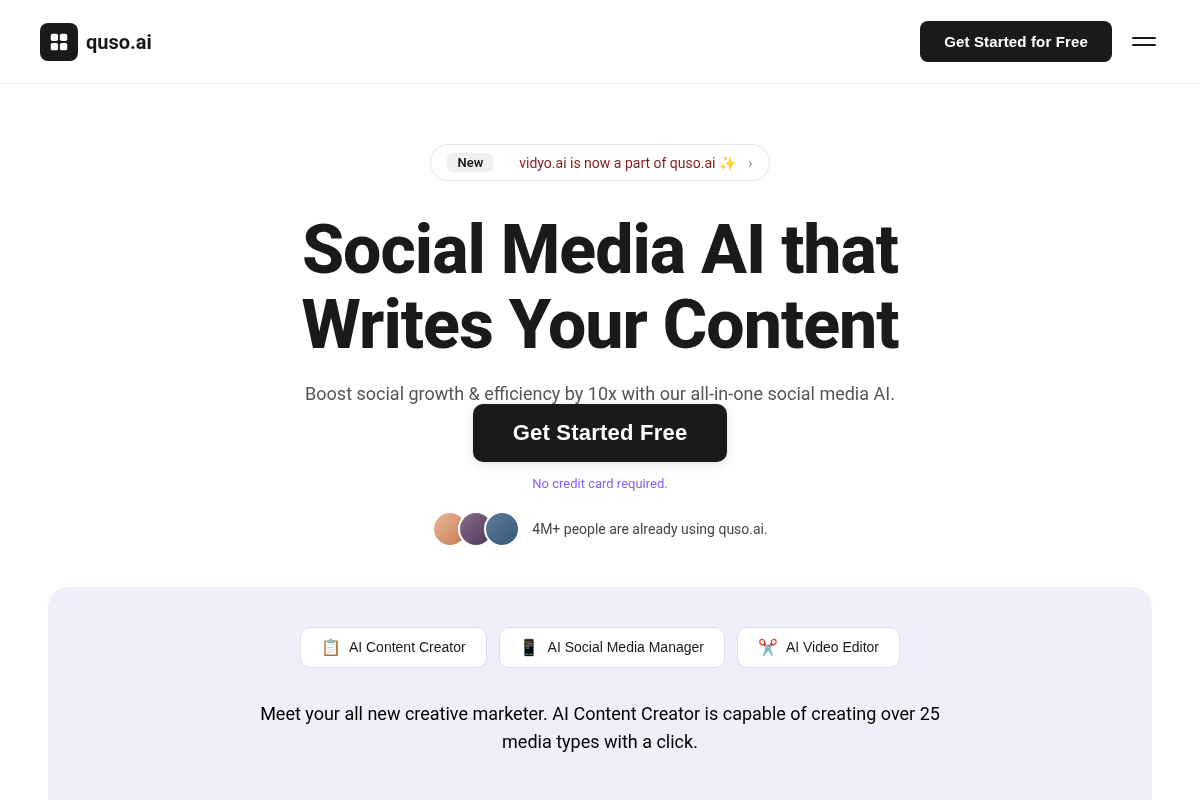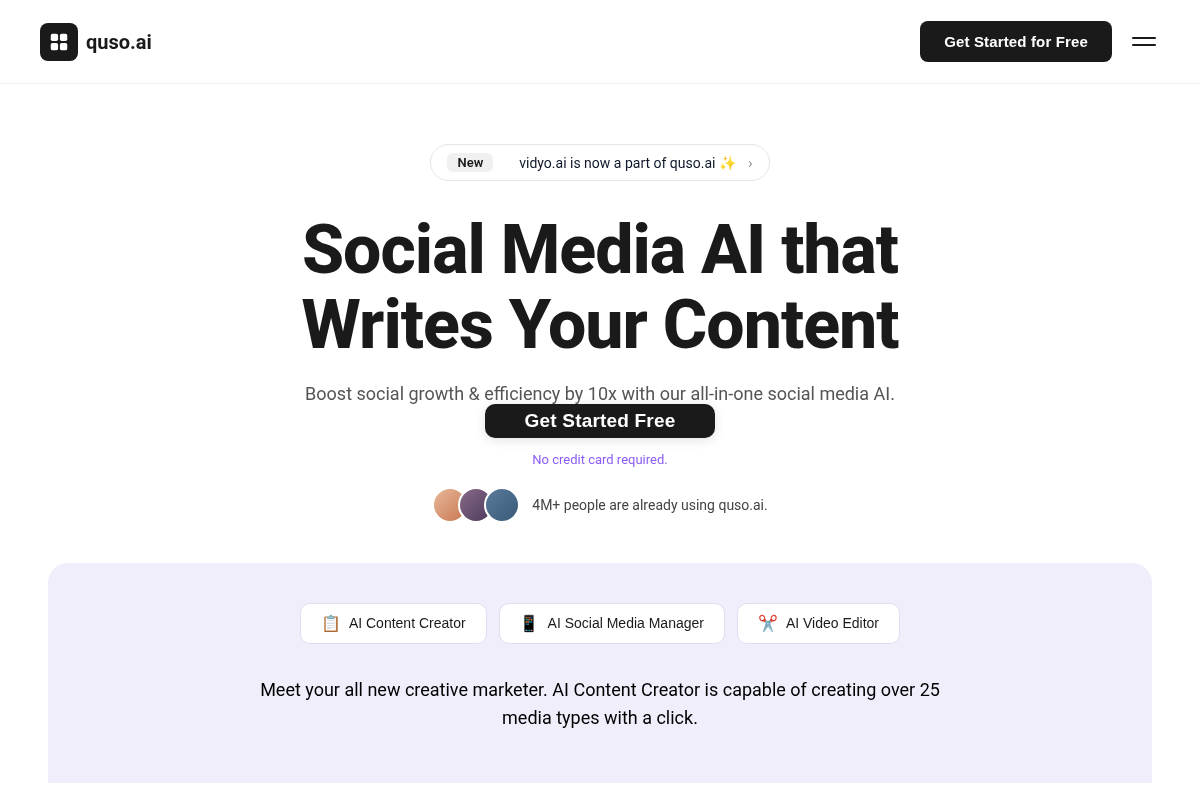--- a/index.html
+++ b/index.html
@@ -115,21 +115,21 @@
     .badge-new {
       background: #f0f0f0;
       border-radius: 6px;
       padding: 2px 10px;
       font-size: 13px;
       font-weight: 600;
       color: #1a1a1a;
     }
 
     .badge-text {
-      color: #0f172a;
+      color: #7f1d1d;
       font-size: 14px;
       margin-left: 18px;
     }
 
     .badge-arrow {
       color: #888;
       font-size: 14px;
       margin-left: 4px;
     }
 
@@ -146,22 +146,22 @@
       font-size: 18px;
       color: #555;
       font-weight: 400;
     }
 
     .cta-btn-hero {
       background: #1a1a1a;
       color: #fff;
       border: none;
       border-radius: 10px;
-      padding: 6px 40px;
-      font-size: 19px;
+      padding: 16px 40px;
+      font-size: 22px;
       font-weight: 600;
       cursor: pointer;
       margin-bottom: 14px;
       letter-spacing: 0.01em;
       box-shadow: 0 2px 12px rgba(0,0,0,0.12);
     }
 
     .no-cc-text {
       font-size: 13px;
       color: #8b5cf6;

